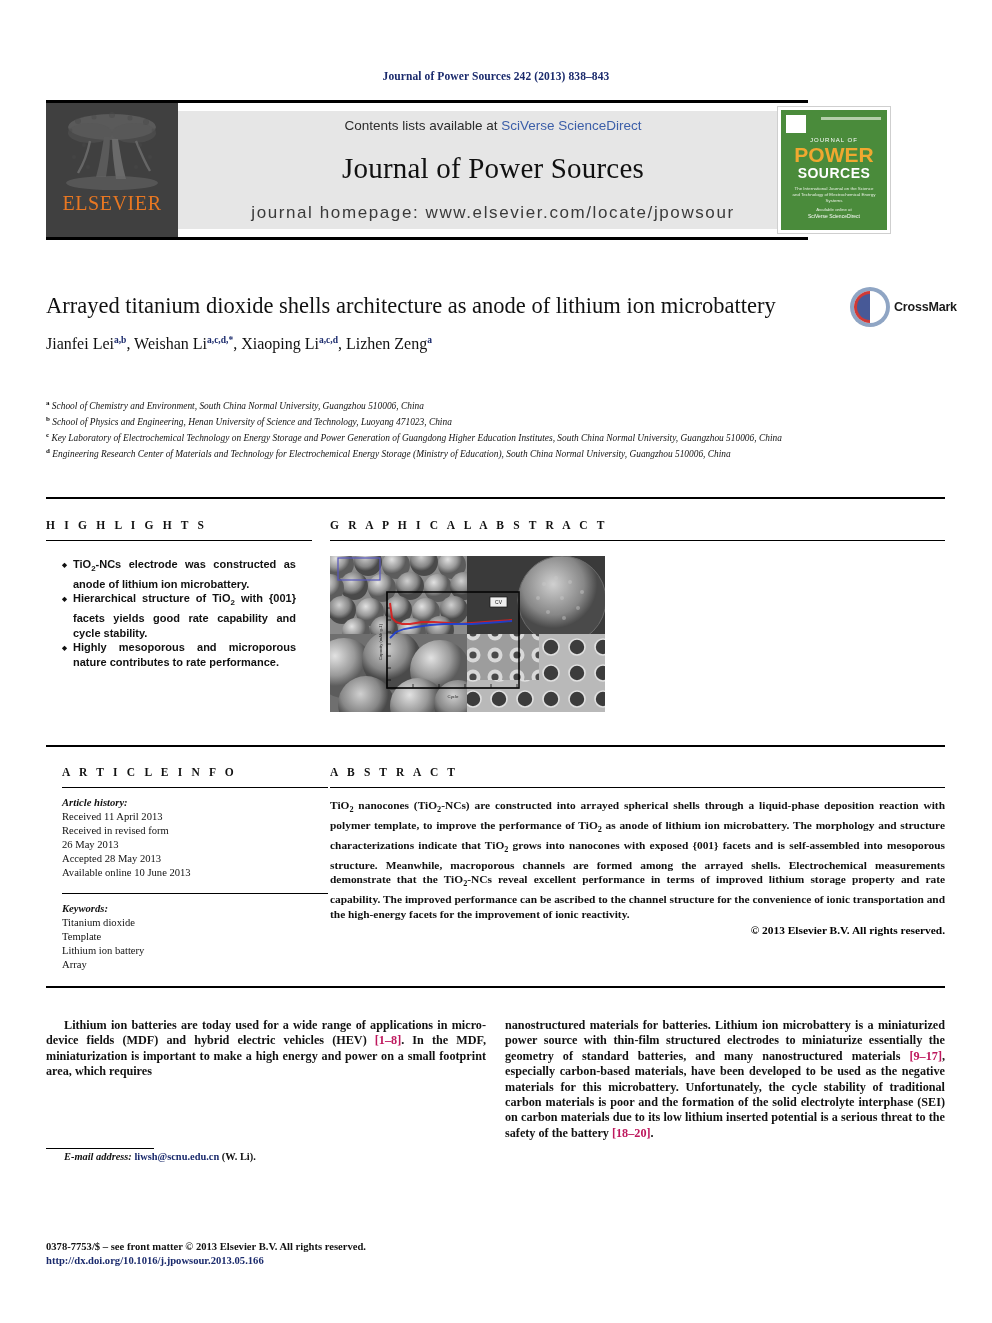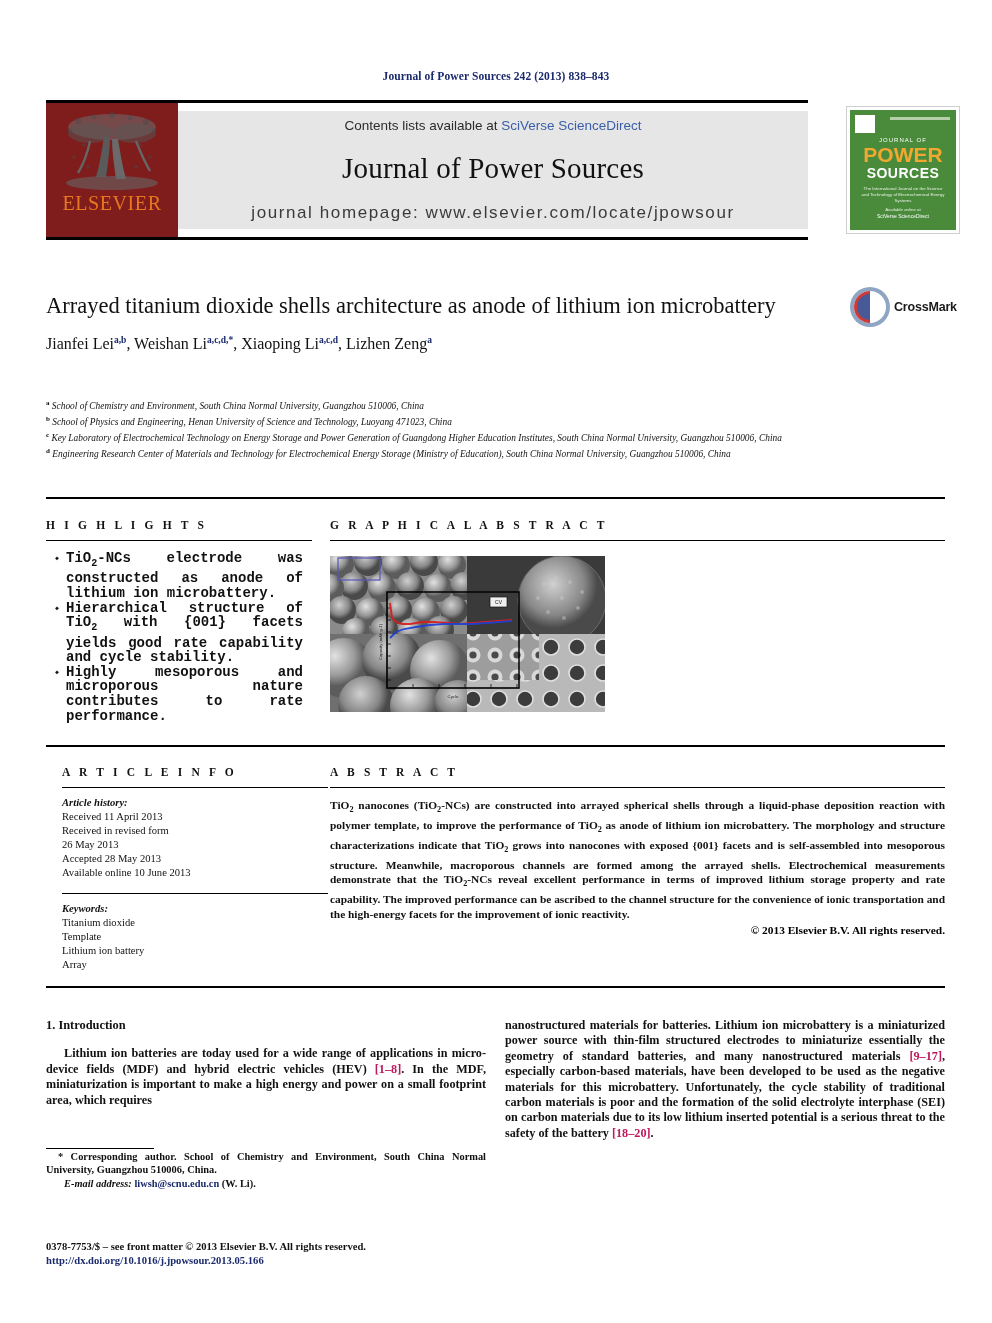--- a/index.html
+++ b/index.html
@@ -24,21 +24,21 @@
   }
 
   
   .masthead{
     position:absolute;left:46px;top:100px;width:762px;
     border-top:3px solid #000;border-bottom:3px solid #000;
     height:140px;box-sizing:border-box;
     display:flex;flex-direction:row;align-items:stretch;
   }
   .elsevier-logo{
-    width:132px;flex:0 0 132px;background:#7f1d1d;
+    width:132px;flex:0 0 132px;background:#404040;
     display:flex;flex-direction:column;align-items:center;justify-content:flex-start;
     padding-top:8px;box-sizing:border-box;
   }
   .tree-svg{display:block;}
   .elsevier-word{
     font-family:"Liberation Serif", serif;
     color:#e87722;font-size:20px;letter-spacing:0.6px;
     font-weight:normal;margin-top:1px;
   }
   .mast-right{
@@ -55,21 +55,21 @@
     font-family:"Liberation Serif", serif;
     font-size:29px;color:#111;letter-spacing:0.2px;
   }
   .homepage-line{
     font-family:"Liberation Sans", sans-serif;
     font-size:17px;color:#3a3a3a;letter-spacing:1.6px;
   }
 
   
   .cover{
-    position:absolute;left:846px;top:106px;width:114px;height:128px;
+    position:absolute;left:777px;top:106px;width:114px;height:128px;
     background:#fff;border:1px solid #cfcfcf;box-sizing:border-box;
     padding:3px;
   }
   .cover-inner{
     width:100%;height:100%;background:#4a8b3b;position:relative;
     box-sizing:border-box;overflow:hidden;
   }
   .cover-elsevier{
     position:absolute;left:5px;top:5px;width:20px;height:18px;
     background:#fff;
@@ -127,22 +127,22 @@
   
   .sec-head{
     font-family:"Liberation Serif", serif;
     font-weight:bold;font-size:11.5px;letter-spacing:3.2px;color:#111;
   }
 
   
   .col-left{position:absolute;left:46px;width:266px;}
   .col-right{position:absolute;left:330px;width:615px;}
 
-  .hl-list{margin:9px;padding:0;list-style:none;
-    font-family:Liberation Mono, monospace;font-weight:bold;font-size:14px;line-height:14.6px;color:#111;}
+  .hl-list{margin:16px;padding:0;list-style:none;
+    font-family:Liberation Sans, sans-serif;font-weight:bold;font-size:11px;line-height:14.6px;color:#111;}
   .hl-list li{position:relative;padding-left:11px;margin-bottom:0px;text-align:justify;}
   .hl-list li:before{content:"\25C6";position:absolute;left:0;top:0px;font-size:6.5px;line-height:15px;}
   sub{font-size:0.72em;}
 
   
   .ga-fig{
     position:absolute;left:330px;top:556px;width:275px;height:156px;
     background:#555;overflow:hidden;border:0;
   }
 
@@ -444,31 +444,29 @@
     <div style="height:1px;background:#000;margin:9px 0 10px 0;width:615px;"></div>
     <div class="abs-body">
       TiO<sub>2</sub> nanocones (TiO<sub>2</sub>-NCs) are constructed into arrayed spherical shells through a liquid-phase deposition reaction with polymer template, to improve the performance of TiO<sub>2</sub> as anode of lithium ion microbattery. The morphology and structure characterizations indicate that TiO<sub>2</sub> grows into nanocones with exposed {001} facets and is self-assembled into mesoporous structure. Meanwhile, macroporous channels are formed among the arrayed shells. Electrochemical measurements demonstrate that the TiO<sub>2</sub>-NCs reveal excellent performance in terms of improved lithium storage property and rate capability. The improved performance can be ascribed to the channel structure for the convenience of ionic transportation and the high-energy facets for the improvement of ionic reactivity.
     </div>
     <div class="abs-copy">© 2013 Elsevier B.V. All rights reserved.</div>
   </div>
 
   <div class="hr-med" style="left:46px;top:986px;width:899px;"></div>
 
   <div class="body-col" style="left:46px;top:1018px;">
-    <div class="body-head">1. Introduction</div>
     <p><span>Lithium ion batteries are today used for a wide range of applications in micro-device fields (MDF) and hybrid electric vehicles (HEV) </span><span class="ref">[1–8]</span><span>. In the MDF, miniaturization is important to make a high energy and power on a small footprint area, which requires</span></p>
   </div>
 
   <div class="body-col" style="left:505px;top:1018px;">
     <p style="text-indent:0;"><span>nanostructured materials for batteries. Lithium ion microbattery is a miniaturized power source with thin-film structured electrodes to miniaturize essentially the geometry of standard batteries, and many nanostructured materials </span><span class="ref">[9–17]</span><span>, especially carbon-based materials, have been developed to be used as the negative materials for this microbattery. Unfortunately, the cycle stability of traditional carbon materials is poor and the formation of the solid electrolyte interphase (SEI) on carbon materials due to its low lithium inserted potential is a serious threat to the safety of the battery </span><span class="ref">[18–20]</span><span>.</span></p>
   </div>
 
   <div class="fn-rule"></div>
   <div class="footnote">
-    <p class="fn-p">* Corresponding author. School of Chemistry and Environment, South China Normal University, Guangzhou 510006, China.</p>
     <p class="fn-email"><span class="lbl">E-mail address:</span> <span class="addr">liwsh@scnu.edu.cn</span><span> (W. Li).</span></p>
   </div>
 
   <div class="copyright">
     <div>0378-7753/$ – see front matter © 2013 Elsevier B.V. All rights reserved.</div>
     <div class="doi">http://dx.doi.org/10.1016/j.jpowsour.2013.05.166</div>
   </div>
 
 </div>
 

